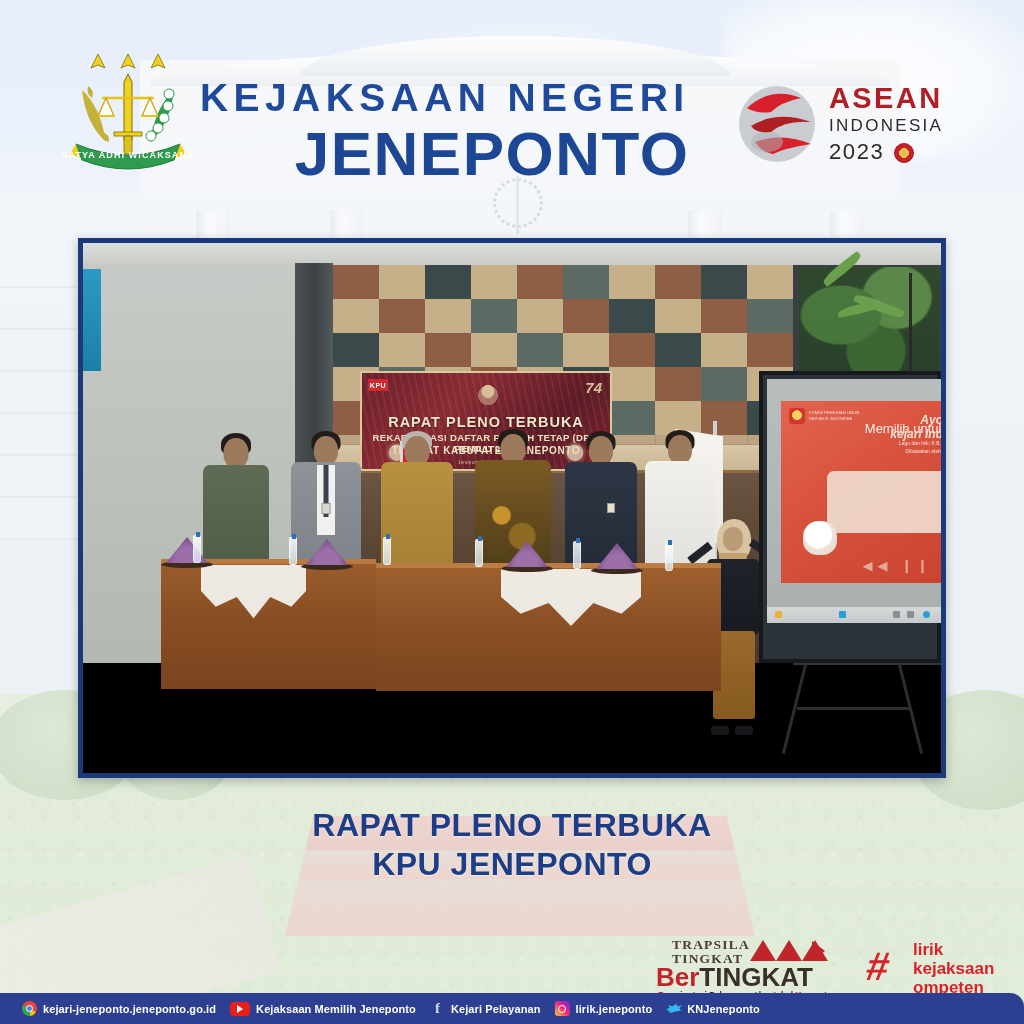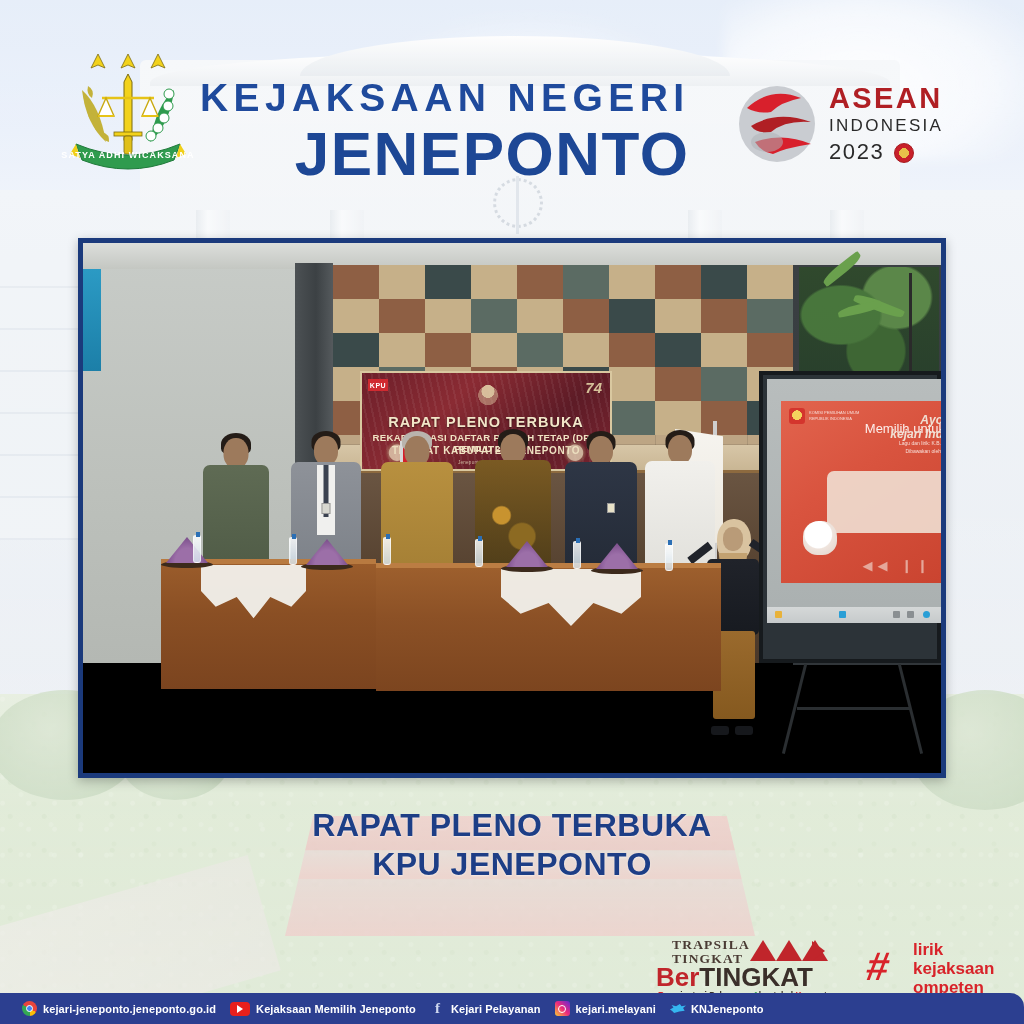--- a/index.html
+++ b/index.html
@@ -757,19 +757,19 @@
   <div class="fitem">
     <span class="ic ic-yt"></span>
     <span class="lbl">Kejaksaan Memilih Jeneponto</span>
   </div>
   <div class="fitem">
     <span class="ic ic-fb">f</span>
     <span class="lbl">Kejari Pelayanan</span>
   </div>
   <div class="fitem">
     <span class="ic ic-ig"></span>
-    <span class="lbl">kejari.melayani</span>
+    <span class="lbl">lirik.jeneponto</span>
   </div>
   <div class="fitem">
     <span class="ic ic-tw"></span>
     <span class="lbl">KNJeneponto</span>
   </div>
 </div>
 
 </body></html>

